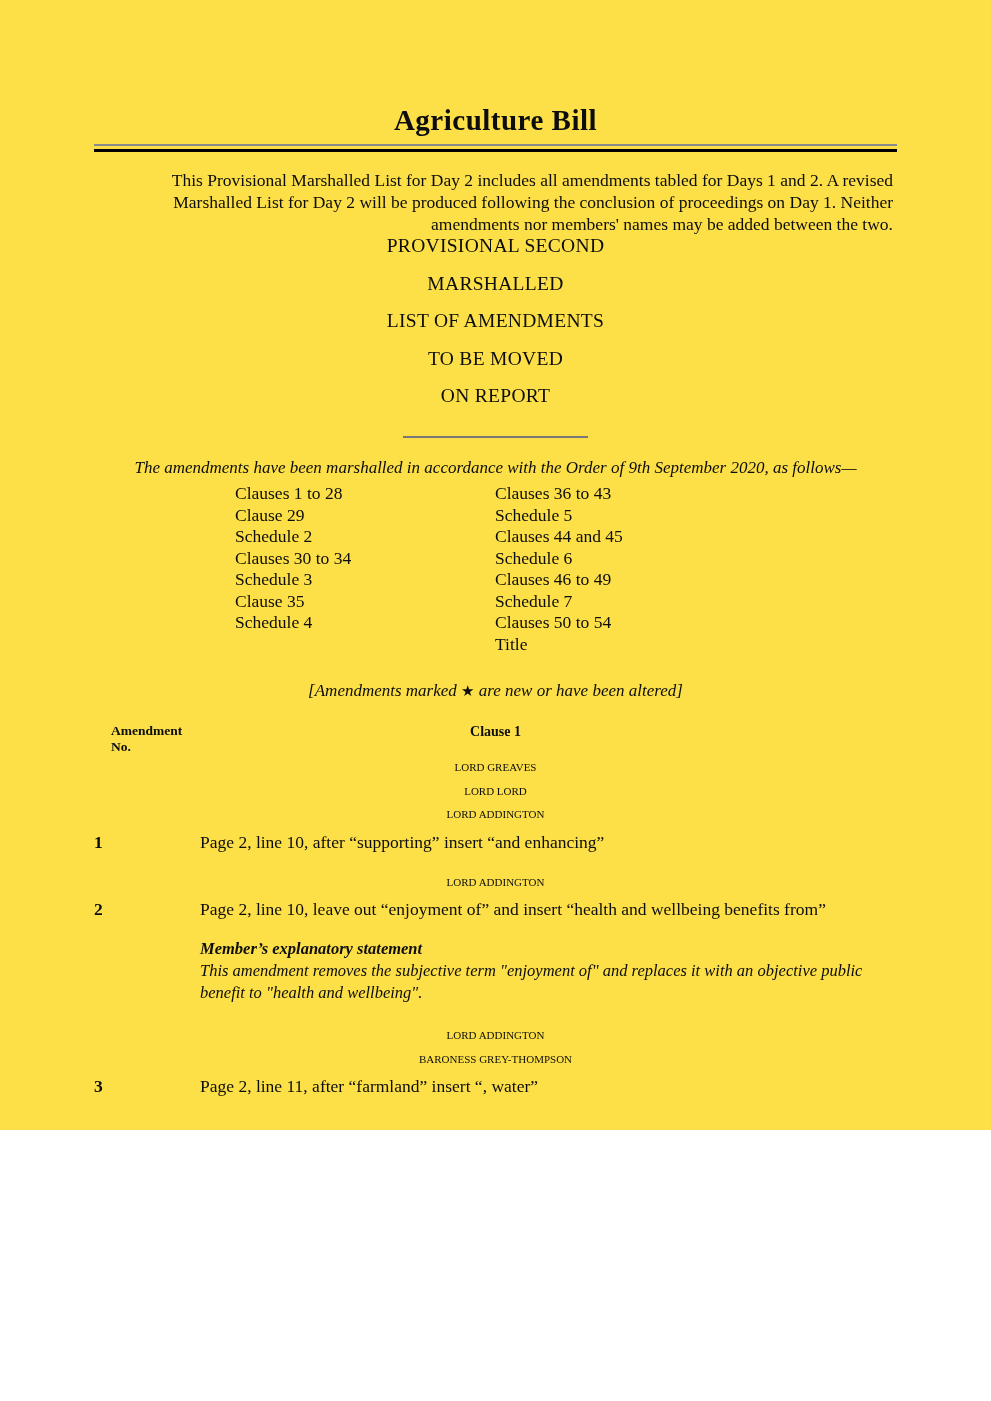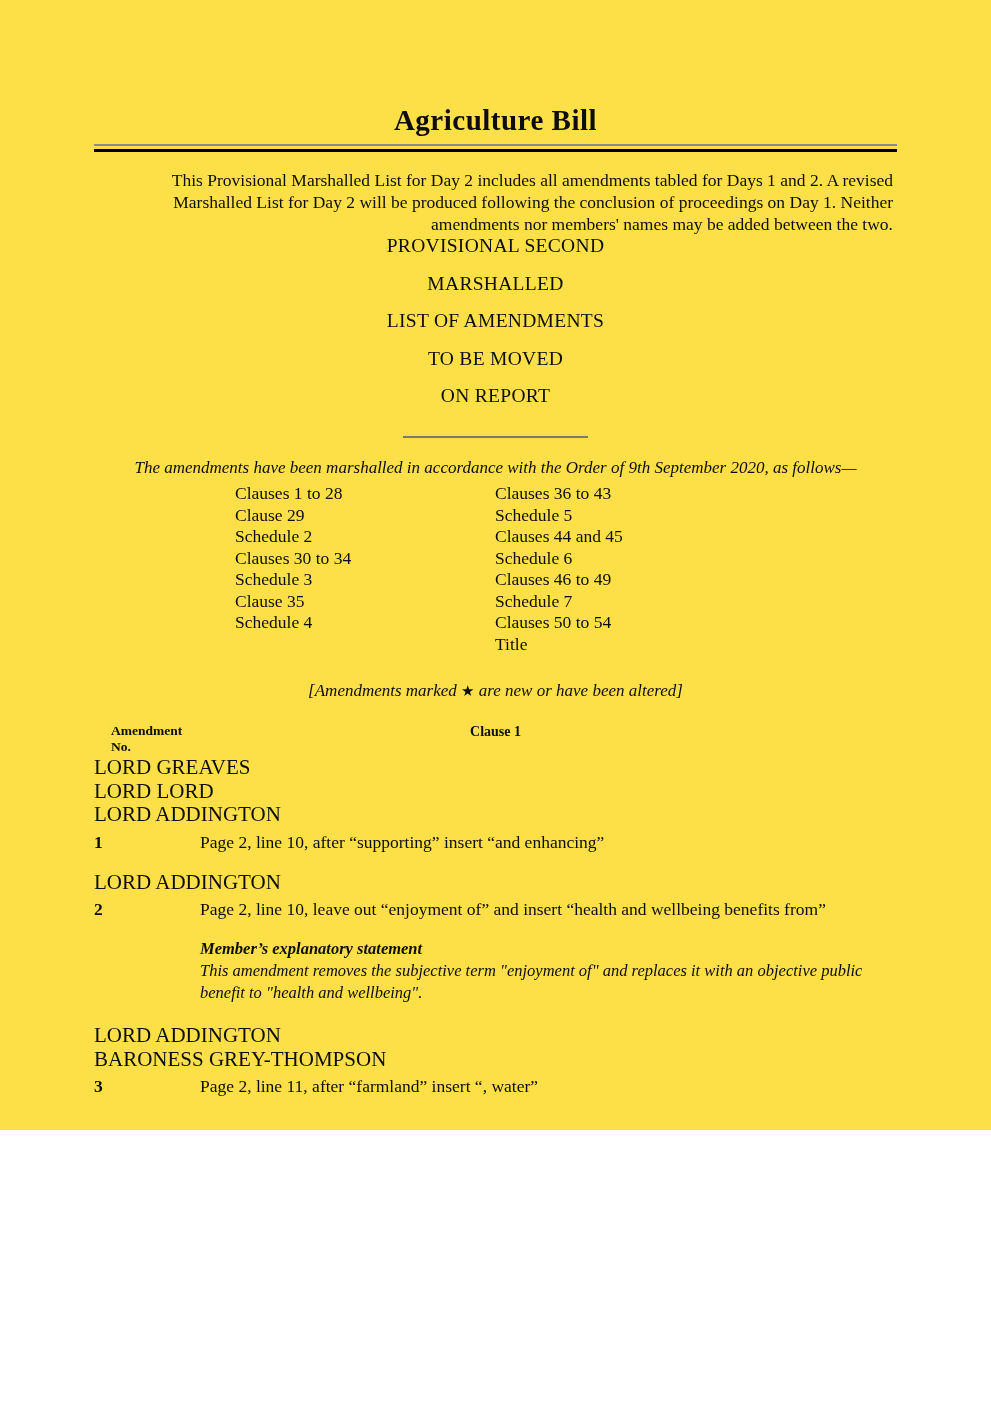--- a/index.html
+++ b/index.html
@@ -94,22 +94,22 @@
     font-size: 13.5px;
     line-height: 16px;
   }
   .clause-title {
     text-align: center;
     font-weight: bold;
     font-size: 14px;
     line-height: 24px;
   }
   .sponsors {
-    text-align: left;
-    font-size: 21px;
+    text-align: center;
+    font-size: 11px;
     line-height: 23.5px;
   }
   .sponsors.first { margin-top: 12px; }
   .sponsors.later { margin-top: 17px; }
   .sponsors.third { margin-top: 20px; }
   .amendment-row {
     display: flex;
     margin-top: 3px;
     font-size: 17.5px;
     line-height: 24px;

